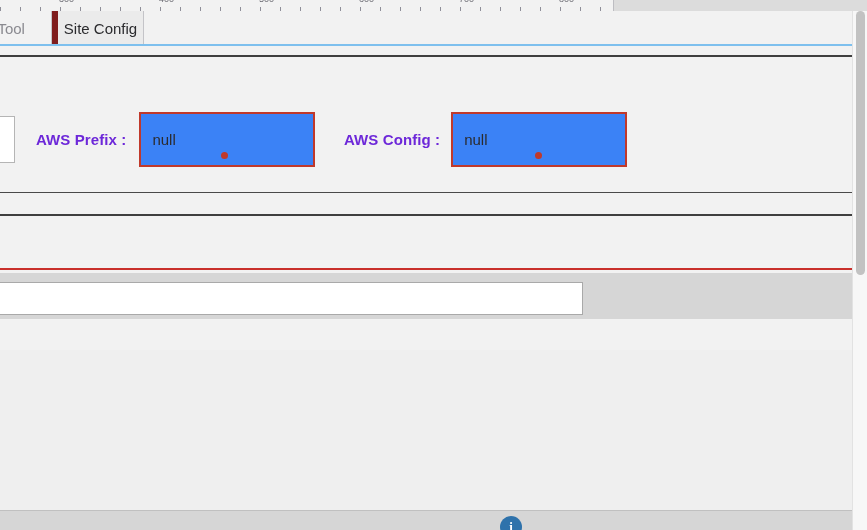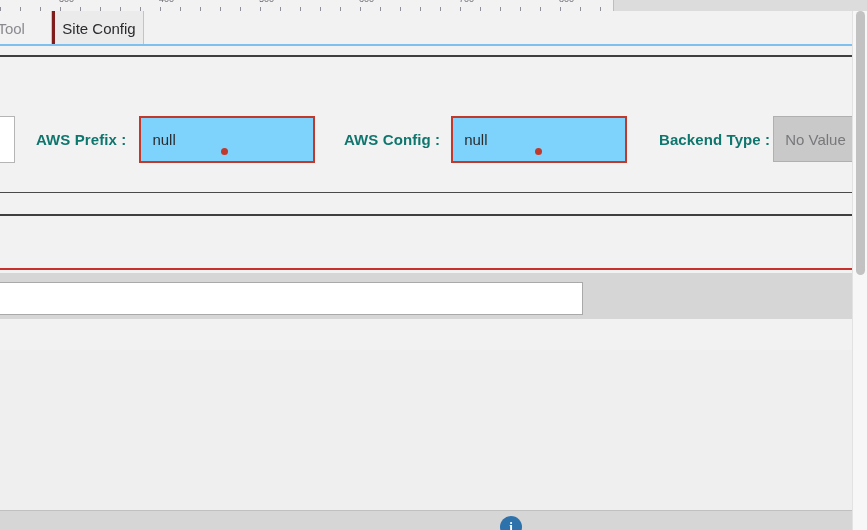--- a/index.html
+++ b/index.html
@@ -87,21 +87,21 @@
     align-items: center;
     justify-content: center;
     font-size: 15px;
     border-right: 1px solid #c4c4c8;
     background: #f2f2f2;
     color: #8a8a90;
   }
   .tab.active {
     background: #ebebeb;
     color: #2b2b2e;
-    border-left: 3px solid #7f1d1d;
+    border-left: 6px solid #7f1d1d;
   }
   #tab-query-tool { left: -40px; width: 92px; }
   #tab-site-config { left: 52px; width: 92px; }
 
   
   .pane {
     position: absolute;
     top: 47px; left: 0;
     width: 867px;
     height: 483px;
@@ -129,30 +129,30 @@
   .field {
     position: absolute;
     top: 0;
     display: flex;
     align-items: center;
     height: 60px;
   }
   .field-label {
     font-size: 15px;
     font-weight: bold;
-    color: #0f766e;
+    color: #6d28d9;
     white-space: nowrap;
     letter-spacing: 0.1px;
   }
   .field-input {
     position: relative;
     box-sizing: border-box;
-    background: #7dd3fc;
+    background: #3b82f6;
     border: 2px solid #c0392b;
-    height: 47px;
+    height: 55px;
     display: flex;
     align-items: center;
     padding-left: 11px;
     font-size: 15px;
     color: #2b2b2e;
   }
   .field-input.plain {
     border: 1px solid #b5b5b5;
     background: #ffffff;
   }
@@ -373,26 +373,20 @@
       </div>
 
       <div class="field" id="field-aws-region">
         <span class="field-label">AWS Config :</span>
         <div class="field-input">
           <span>null</span>
           <span class="req-dot"></span>
         </div>
       </div>
 
-      <div class="field" id="field-backend-type">
-        <span class="field-label">Backend Type :</span>
-        <div class="field-input disabled">
-          <span>No Value</span>
-        </div>
-      </div>
 
     </div>
 
     <div class="hrule thin" style="top:145px;"></div>
     <div class="hrule" style="top:167px;"></div>
     <div class="hrule red" style="top:221px;"></div>
 
     <div class="grey-band">
       <div class="wide-input"></div>
     </div>

